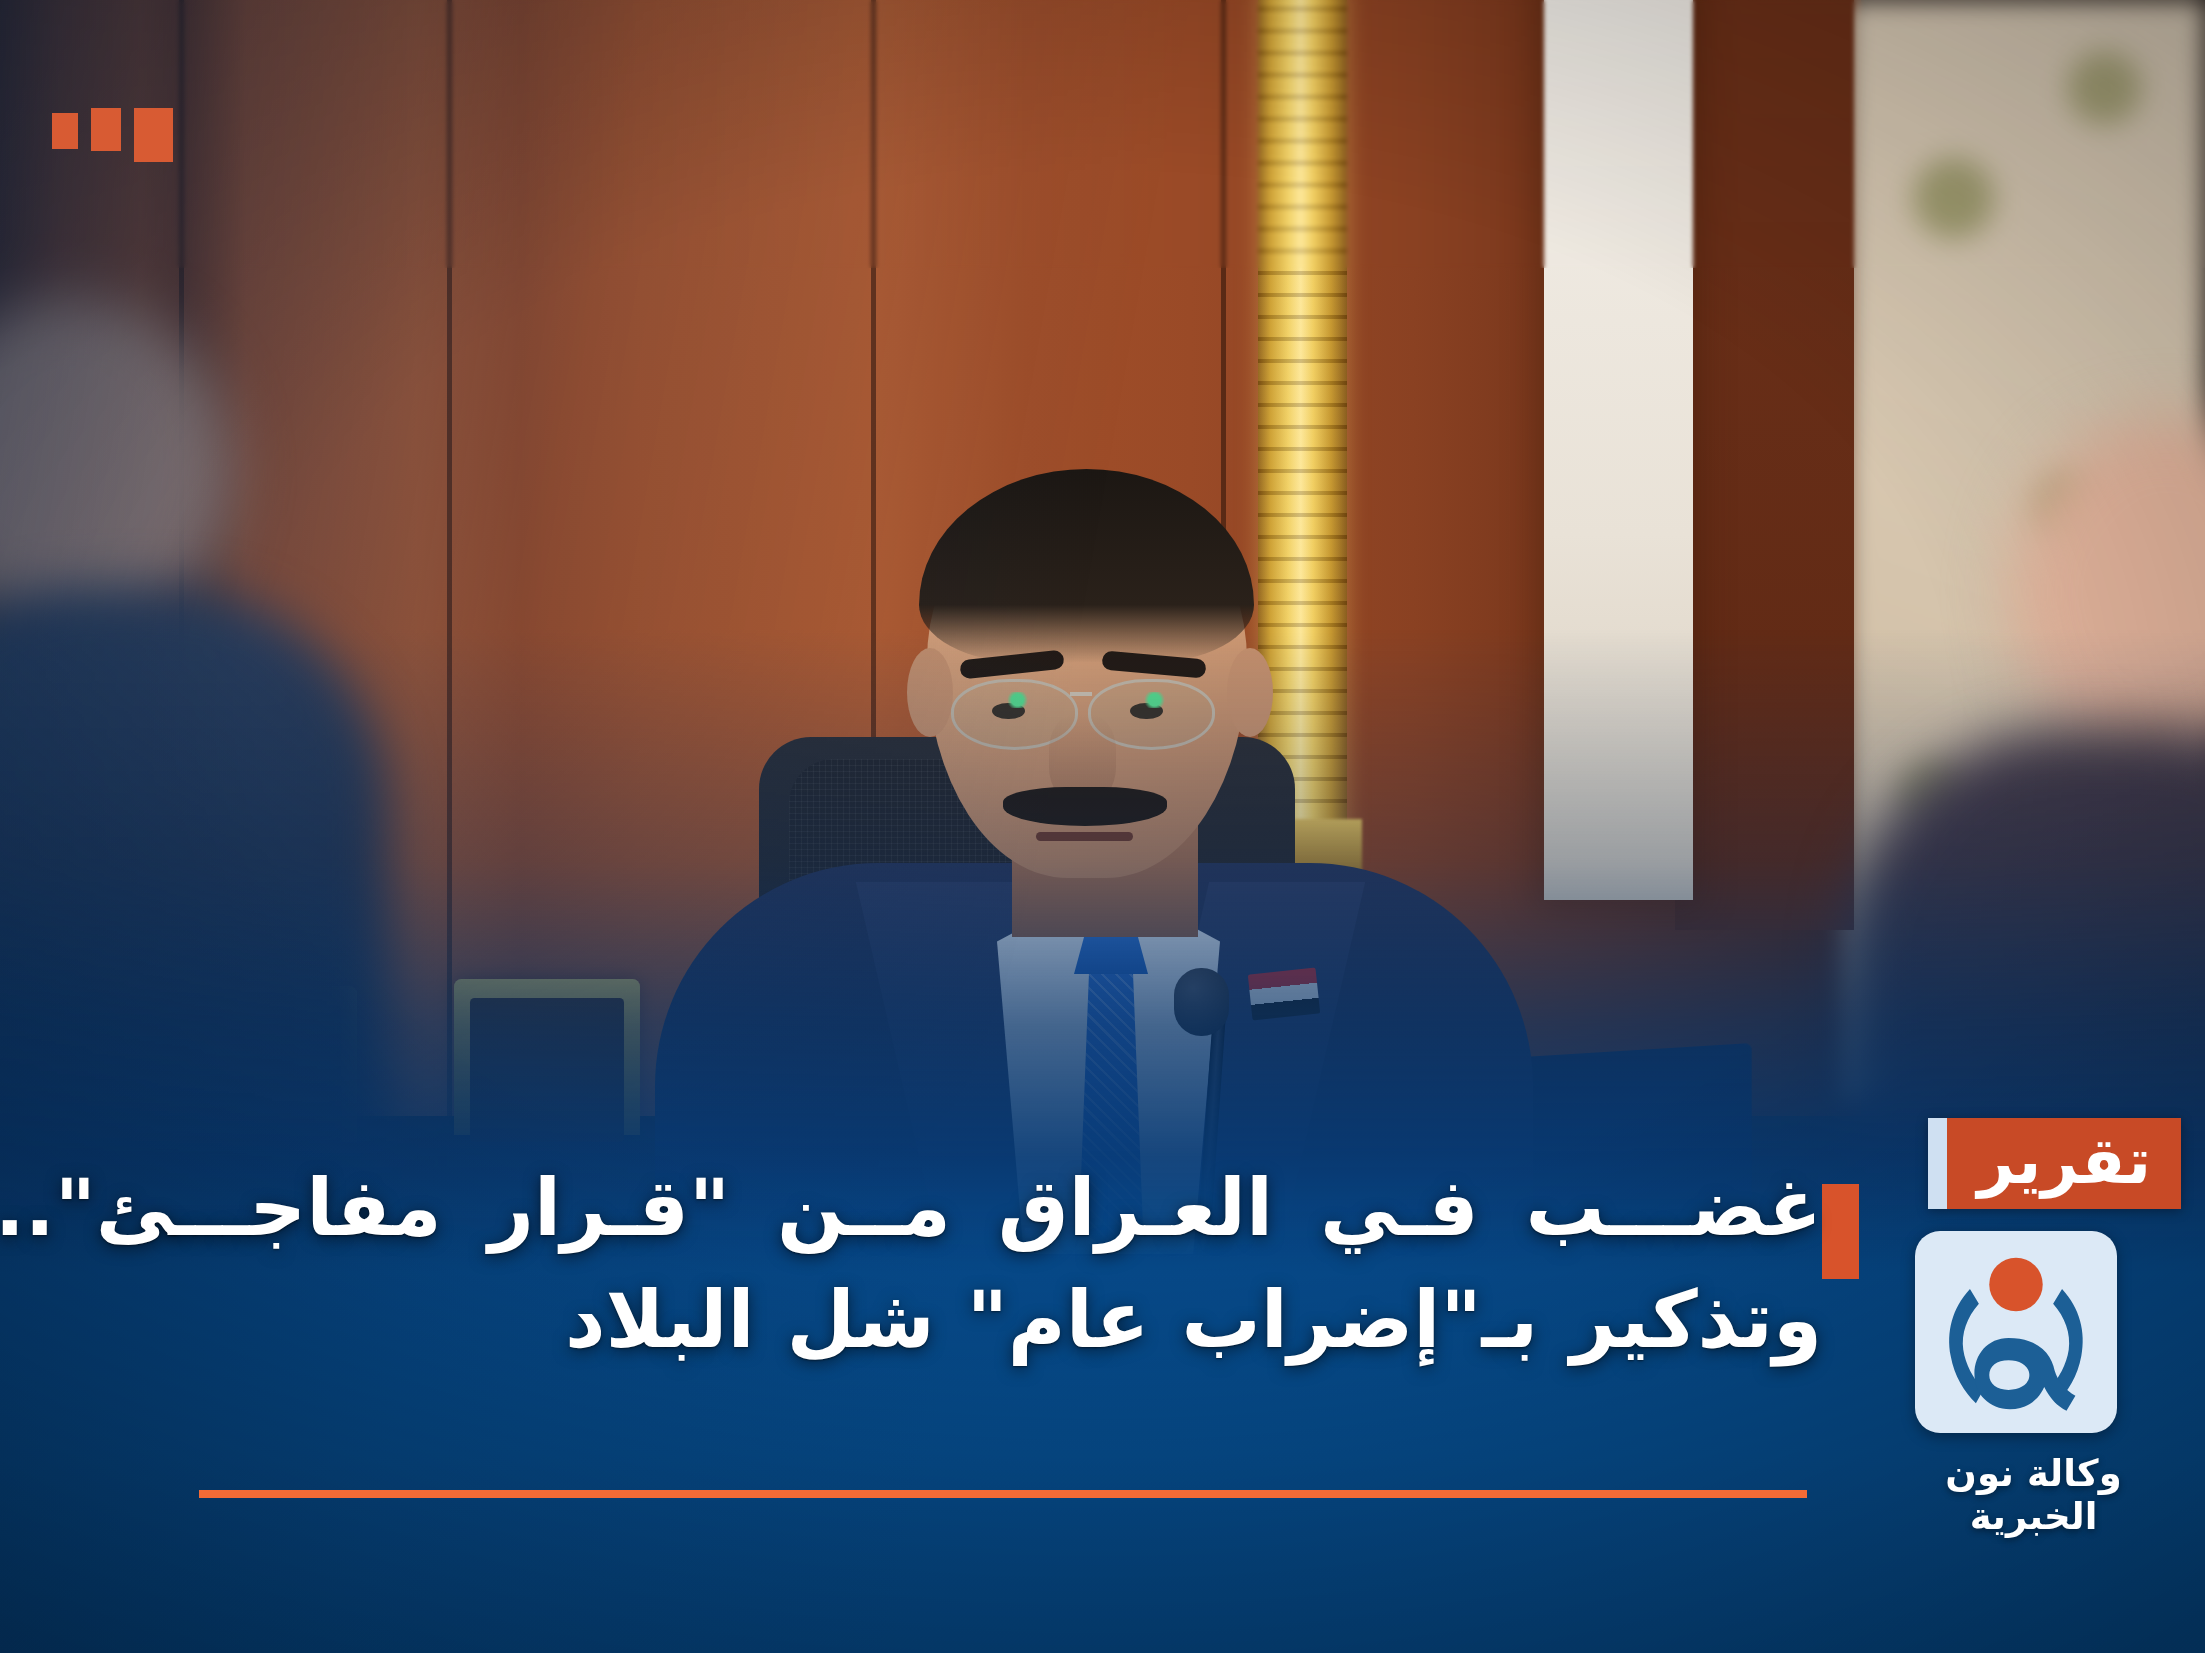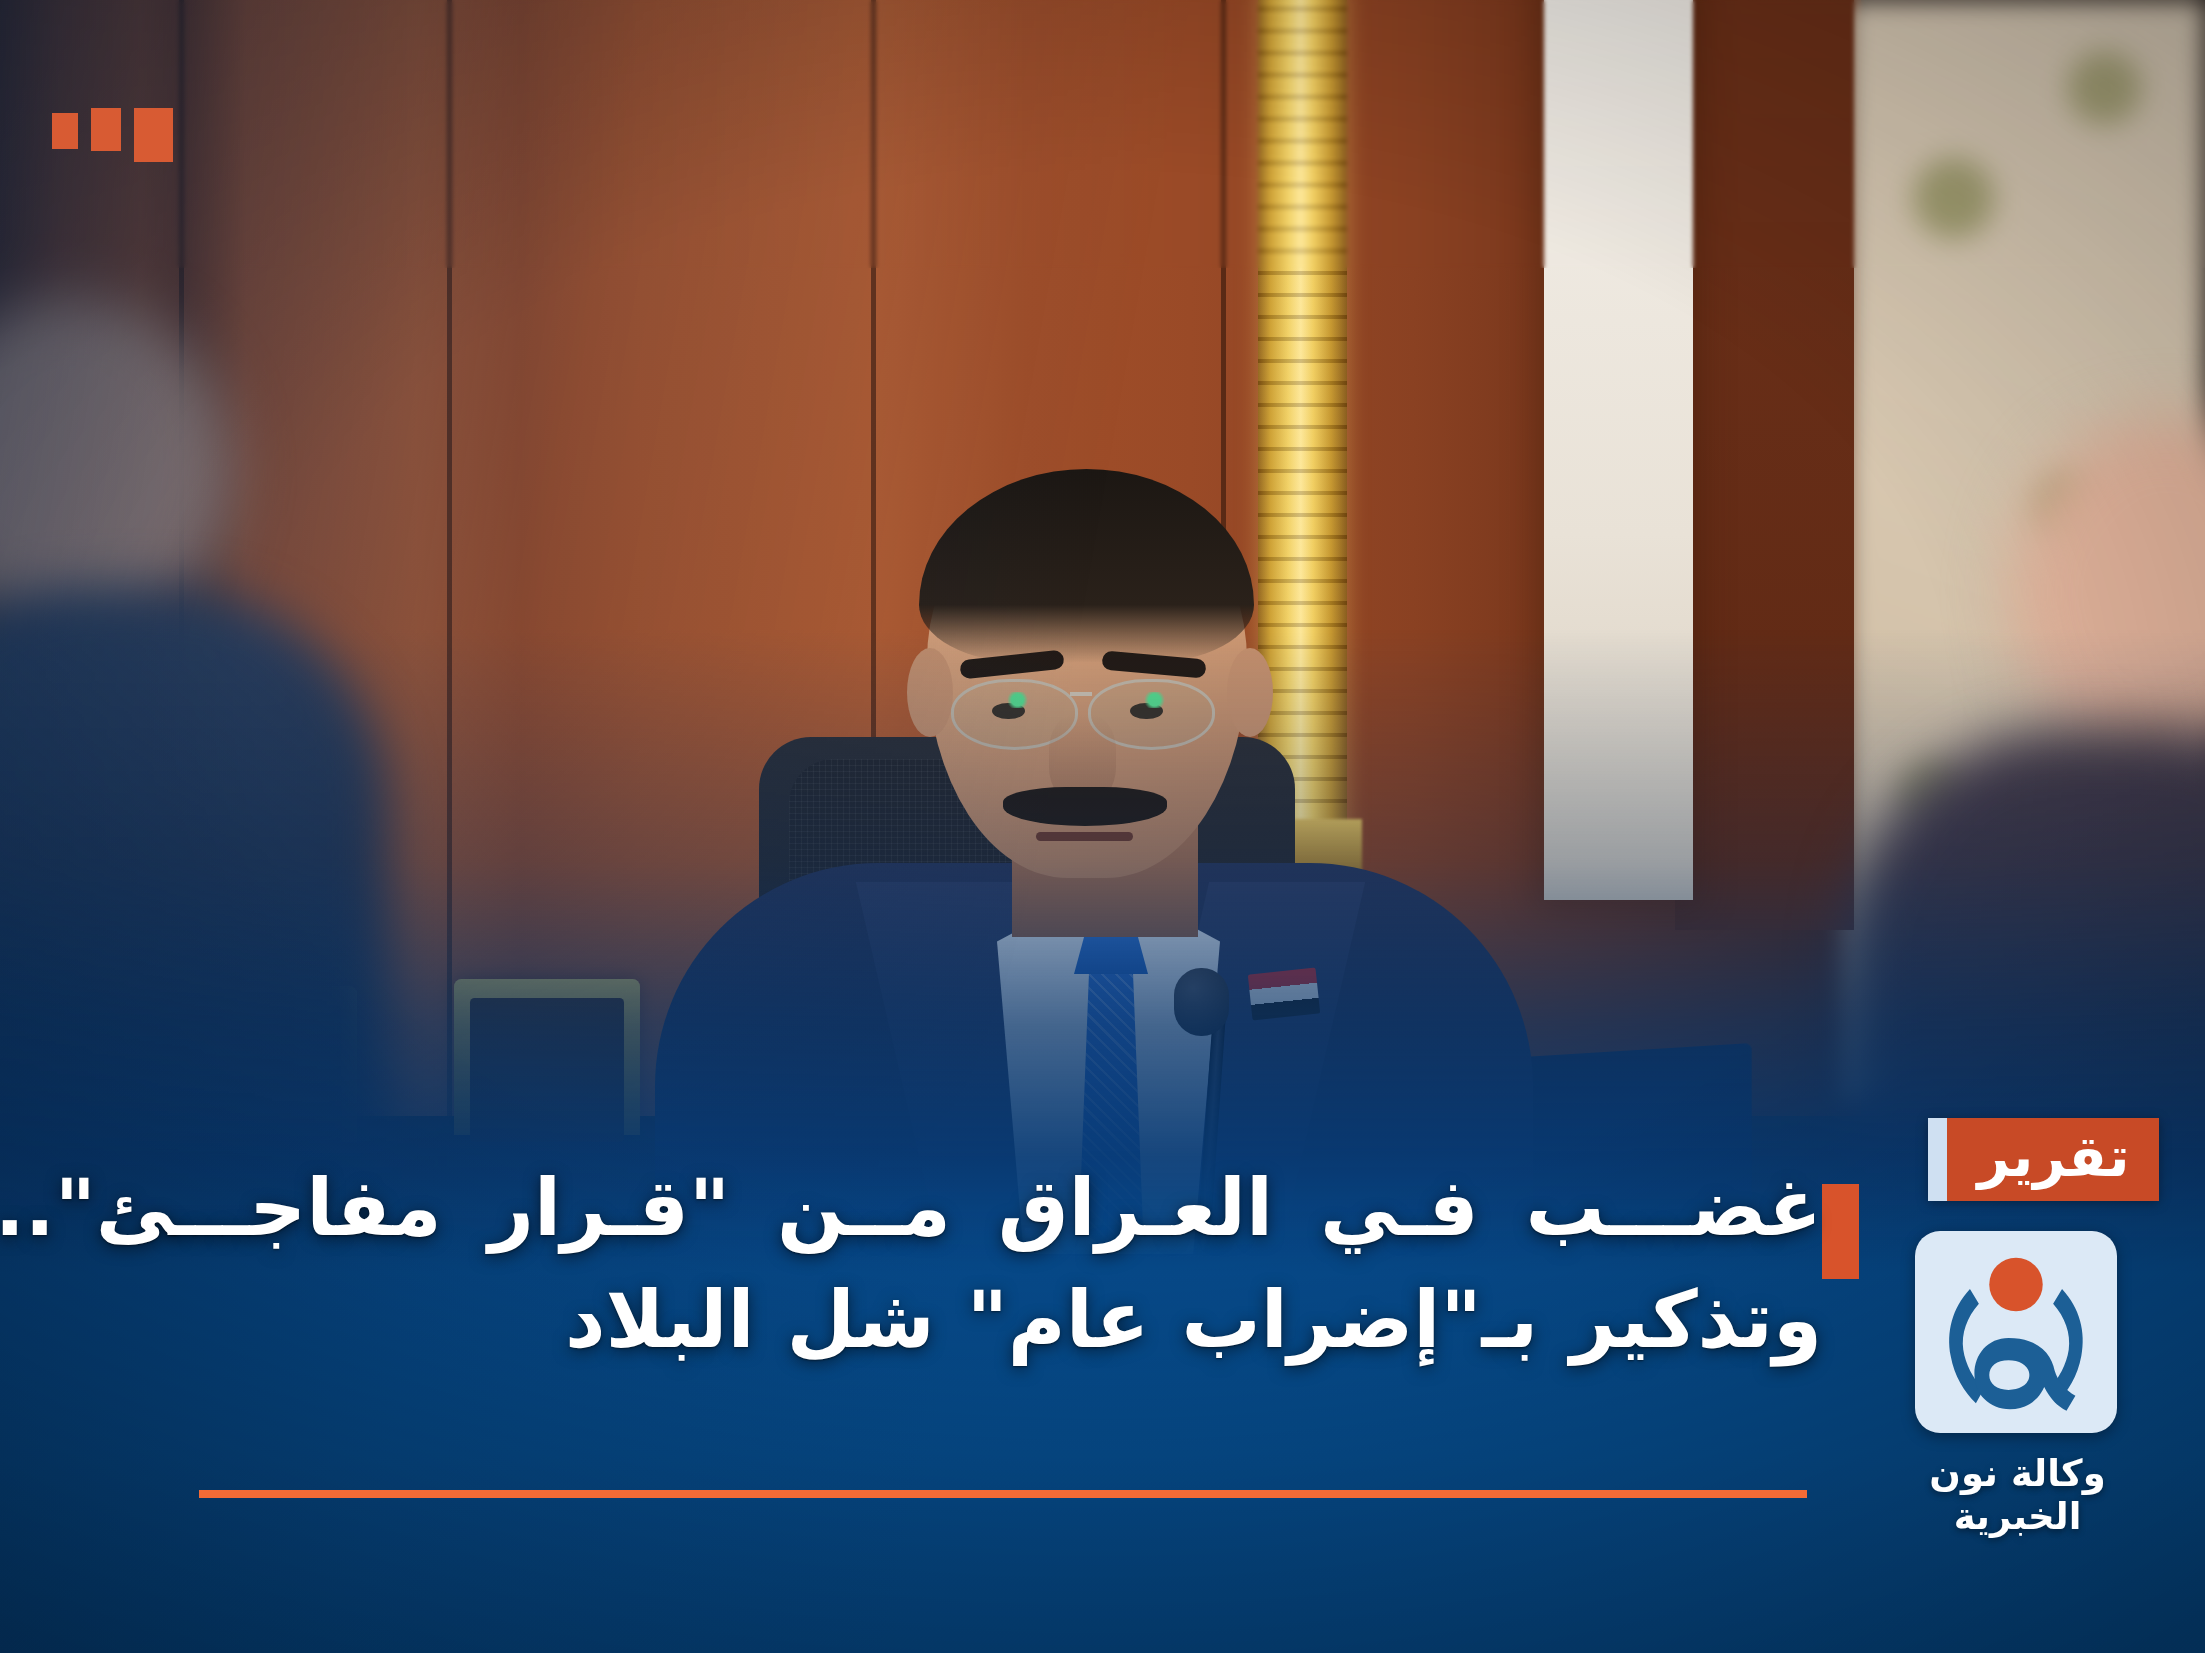--- a/index.html
+++ b/index.html
@@ -322,36 +322,36 @@
     position: absolute; left: 67px; top: 2.2px;
     display: flex; align-items: stretch;
     box-shadow: 0 2.2px 10.4px rgba(0,0,0,.35);
   }
   .report-badge-box {
     background: #c84a26;
     padding: 10.4px 30px 16.4px 30px;
     display: flex; align-items: center; justify-content: center;
   }
   .report-badge-label {
-    color: #ffffff; font-size: 56px; font-weight: 700; line-height: 1;
+    color: #ffffff; font-size: 64px; font-weight: 700; line-height: 1;
     direction: rtl;
   }
   .report-badge-edge { width: 19.4px; background: #cfe0f2; }
 
   .brand-logo {
     position: absolute; left: 54px; top: 115px;
     width: 202px; height: 202px;
     background: #dce9f6;
     border-radius: 25px;
     box-shadow: 0 3.7px 13.4px rgba(0,0,0,.35);
   }
   .brand-logo svg { display: block; width: 202px; height: 202px; }
 
   .brand-name {
-    position: absolute; left: 0; top: 336px; width: 313px;
+    position: absolute; left: 16px; top: 336px; width: 313px;
     text-align: center; direction: rtl;
     color: #ffffff; font-size: 37px; font-weight: 700;
     text-shadow: 0 1.5px 7.4px rgba(0,0,0,.45);
   }
 </style>
 </head>
 <body>
 
 <div class="card">
 

